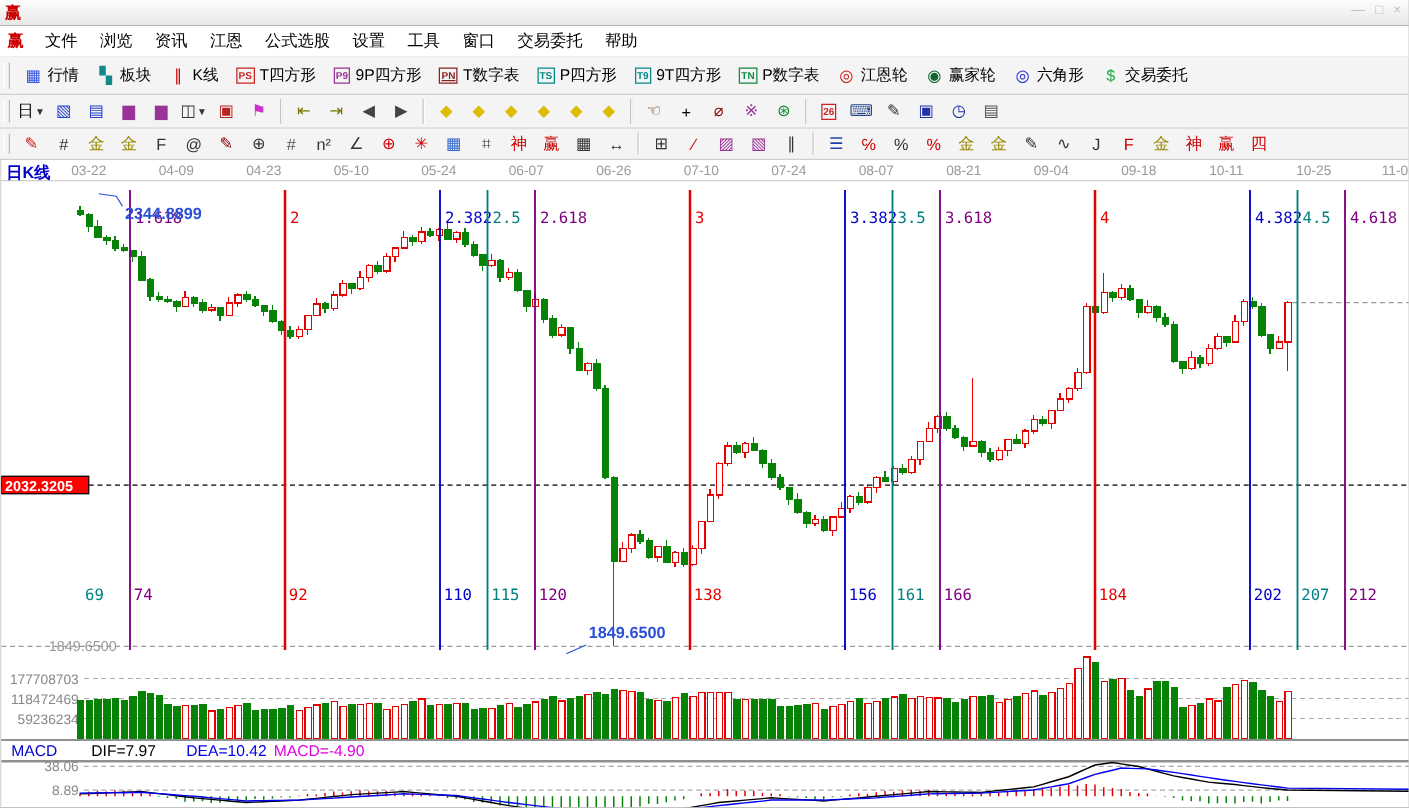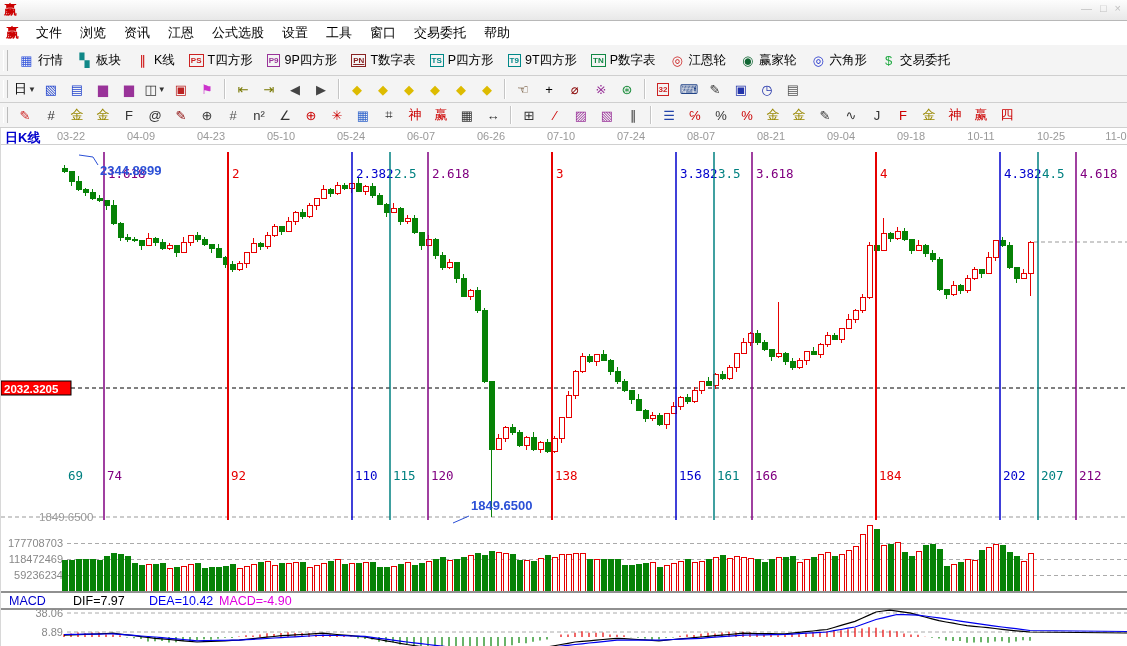--- a/index.html
+++ b/index.html
@@ -187,21 +187,21 @@
         <span class="" style="color: rgb(136, 0, 0);">⌀</span>
       </span>
       <span class="ibtn">
         <span class="" style="color: rgb(153, 51, 153);">※</span>
       </span>
       <span class="ibtn">
         <span class="" style="color: rgb(17, 136, 51);">⊛</span>
       </span>
       <span class="vsep"></span>
       <span class="ibtn">
-        <span class="mini" style="color: rgb(204, 34, 34);">32</span>
+        <span class="mini" style="color: rgb(204, 34, 34);">26</span>
       </span>
       <span class="ibtn">
         <span class="" style="color: rgb(34, 68, 136);">⌨</span>
       </span>
       <span class="ibtn">
         <span class="" style="color: rgb(51, 51, 51);">✎</span>
       </span>
       <span class="ibtn">
         <span class="" style="color: rgb(34, 51, 170);">▣</span>
       </span>

